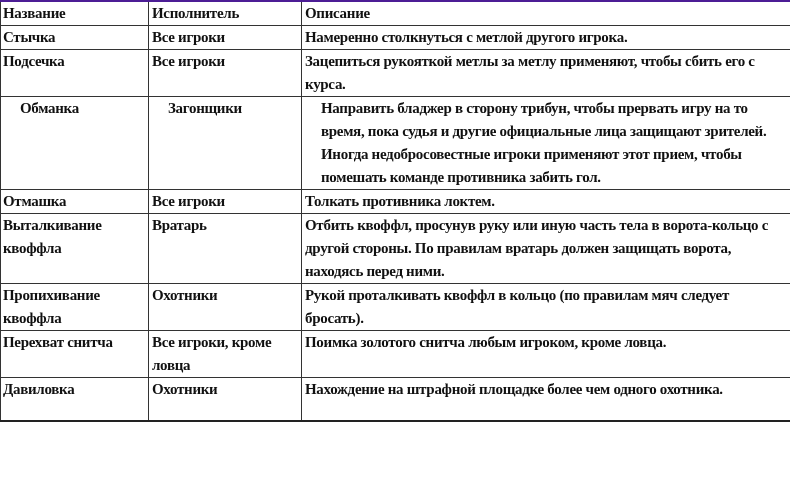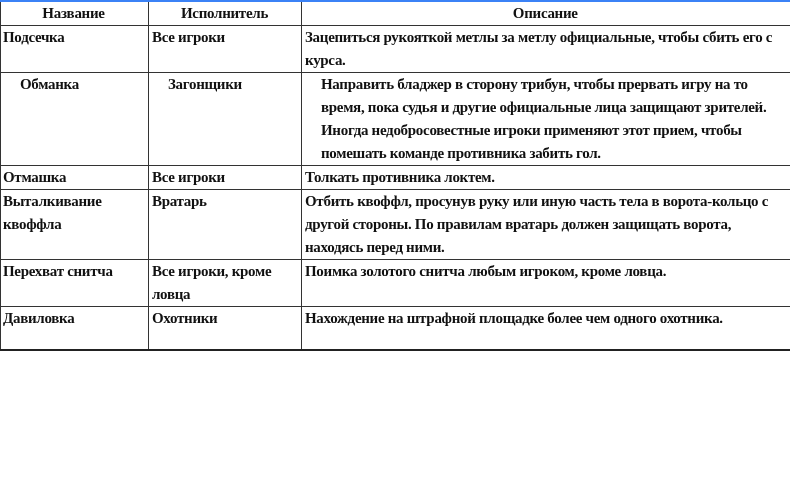--- a/index.html
+++ b/index.html
@@ -19,21 +19,21 @@
   table.rules col.c3 { width: 489px; }
   table.rules td, table.rules th {
     border: 1.5px solid #333333;
     padding: 0 4px 0 3px;
     vertical-align: top;
     text-align: left;
     line-height: 23px;
     font-weight: bold;
   }
   table.rules tr td:first-child, table.rules tr th:first-child { padding-left: 2px; }
-  table.rules tr:first-child th { border-top: 2px solid #3b82f6; text-align: center; }
+  table.rules tr:first-child th { border-top: 2px solid #4c1d95; }
   table.rules tr:last-child td { border-bottom: 2px solid #222; }
   table.rules tr td:last-child, table.rules tr th:last-child { border-right: 2px solid #222; }
   table.rules tr.h2 td { height: 45px; margin-left: 12px; }
   table.rules tr.h3 td { height: 68px; margin-top: 28px; }
   table.rules tr.h4 td { height: 91px; padding-left: 19px; }
   table.rules tr.h1 td { height: 22px; }
   table.rules tr.hlast td { height: 42px; }
 </style>
 </head>
 <body>
@@ -43,41 +43,51 @@
       <col class="c1">
       <col class="c2">
       <col class="c3">
     </colgroup>
   <tbody>
       <tr>
     <th>Название</th>
     <th>Исполнитель</th>
     <th>Описание</th>
   </tr>
+  <tr class="h1">
+    <td>Стычка</td>
+    <td>Все игроки</td>
+    <td>Намеренно столкнуться с метлой другого игрока.</td>
+  </tr>
   <tr class="h2">
     <td>Подсечка</td>
     <td>Все игроки</td>
-    <td>Зацепиться рукояткой метлы за метлу официальные, чтобы сбить его с курса.</td>
+    <td>Зацепиться рукояткой метлы за метлу применяют, чтобы сбить его с курса.</td>
   </tr>
   <tr class="h4">
     <td>Обманка</td>
     <td>Загонщики</td>
     <td>Направить бладжер в сторону трибун, чтобы прервать игру на то время, пока судья и другие официальные лица защищают зрителей. Иногда недобросовестные игроки применяют этот прием, чтобы помешать команде противника забить гол.</td>
   </tr>
   <tr class="h1">
     <td>Отмашка</td>
     <td>Все игроки</td>
     <td>Толкать противника локтем.</td>
   </tr>
   <tr class="h3">
     <td>Выталкивание квоффла</td>
     <td>Вратарь</td>
     <td>Отбить квоффл, просунув руку или иную часть тела в ворота-кольцо с другой стороны. По правилам вратарь должен защищать ворота, находясь перед ними.</td>
   </tr>
   <tr class="h2">
+    <td>Пропихивание квоффла</td>
+    <td>Охотники</td>
+    <td>Рукой проталкивать квоффл в кольцо (по правилам мяч следует бросать).</td>
+  </tr>
+  <tr class="h2">
     <td>Перехват снитча</td>
     <td>Все игроки, кроме ловца</td>
     <td>Поимка золотого снитча любым игроком, кроме ловца.</td>
   </tr>
   <tr class="hlast">
     <td>Давиловка</td>
     <td>Охотники</td>
     <td>Нахождение на штрафной площадке более чем одного охотника.</td>
   </tr>
 </tbody>

